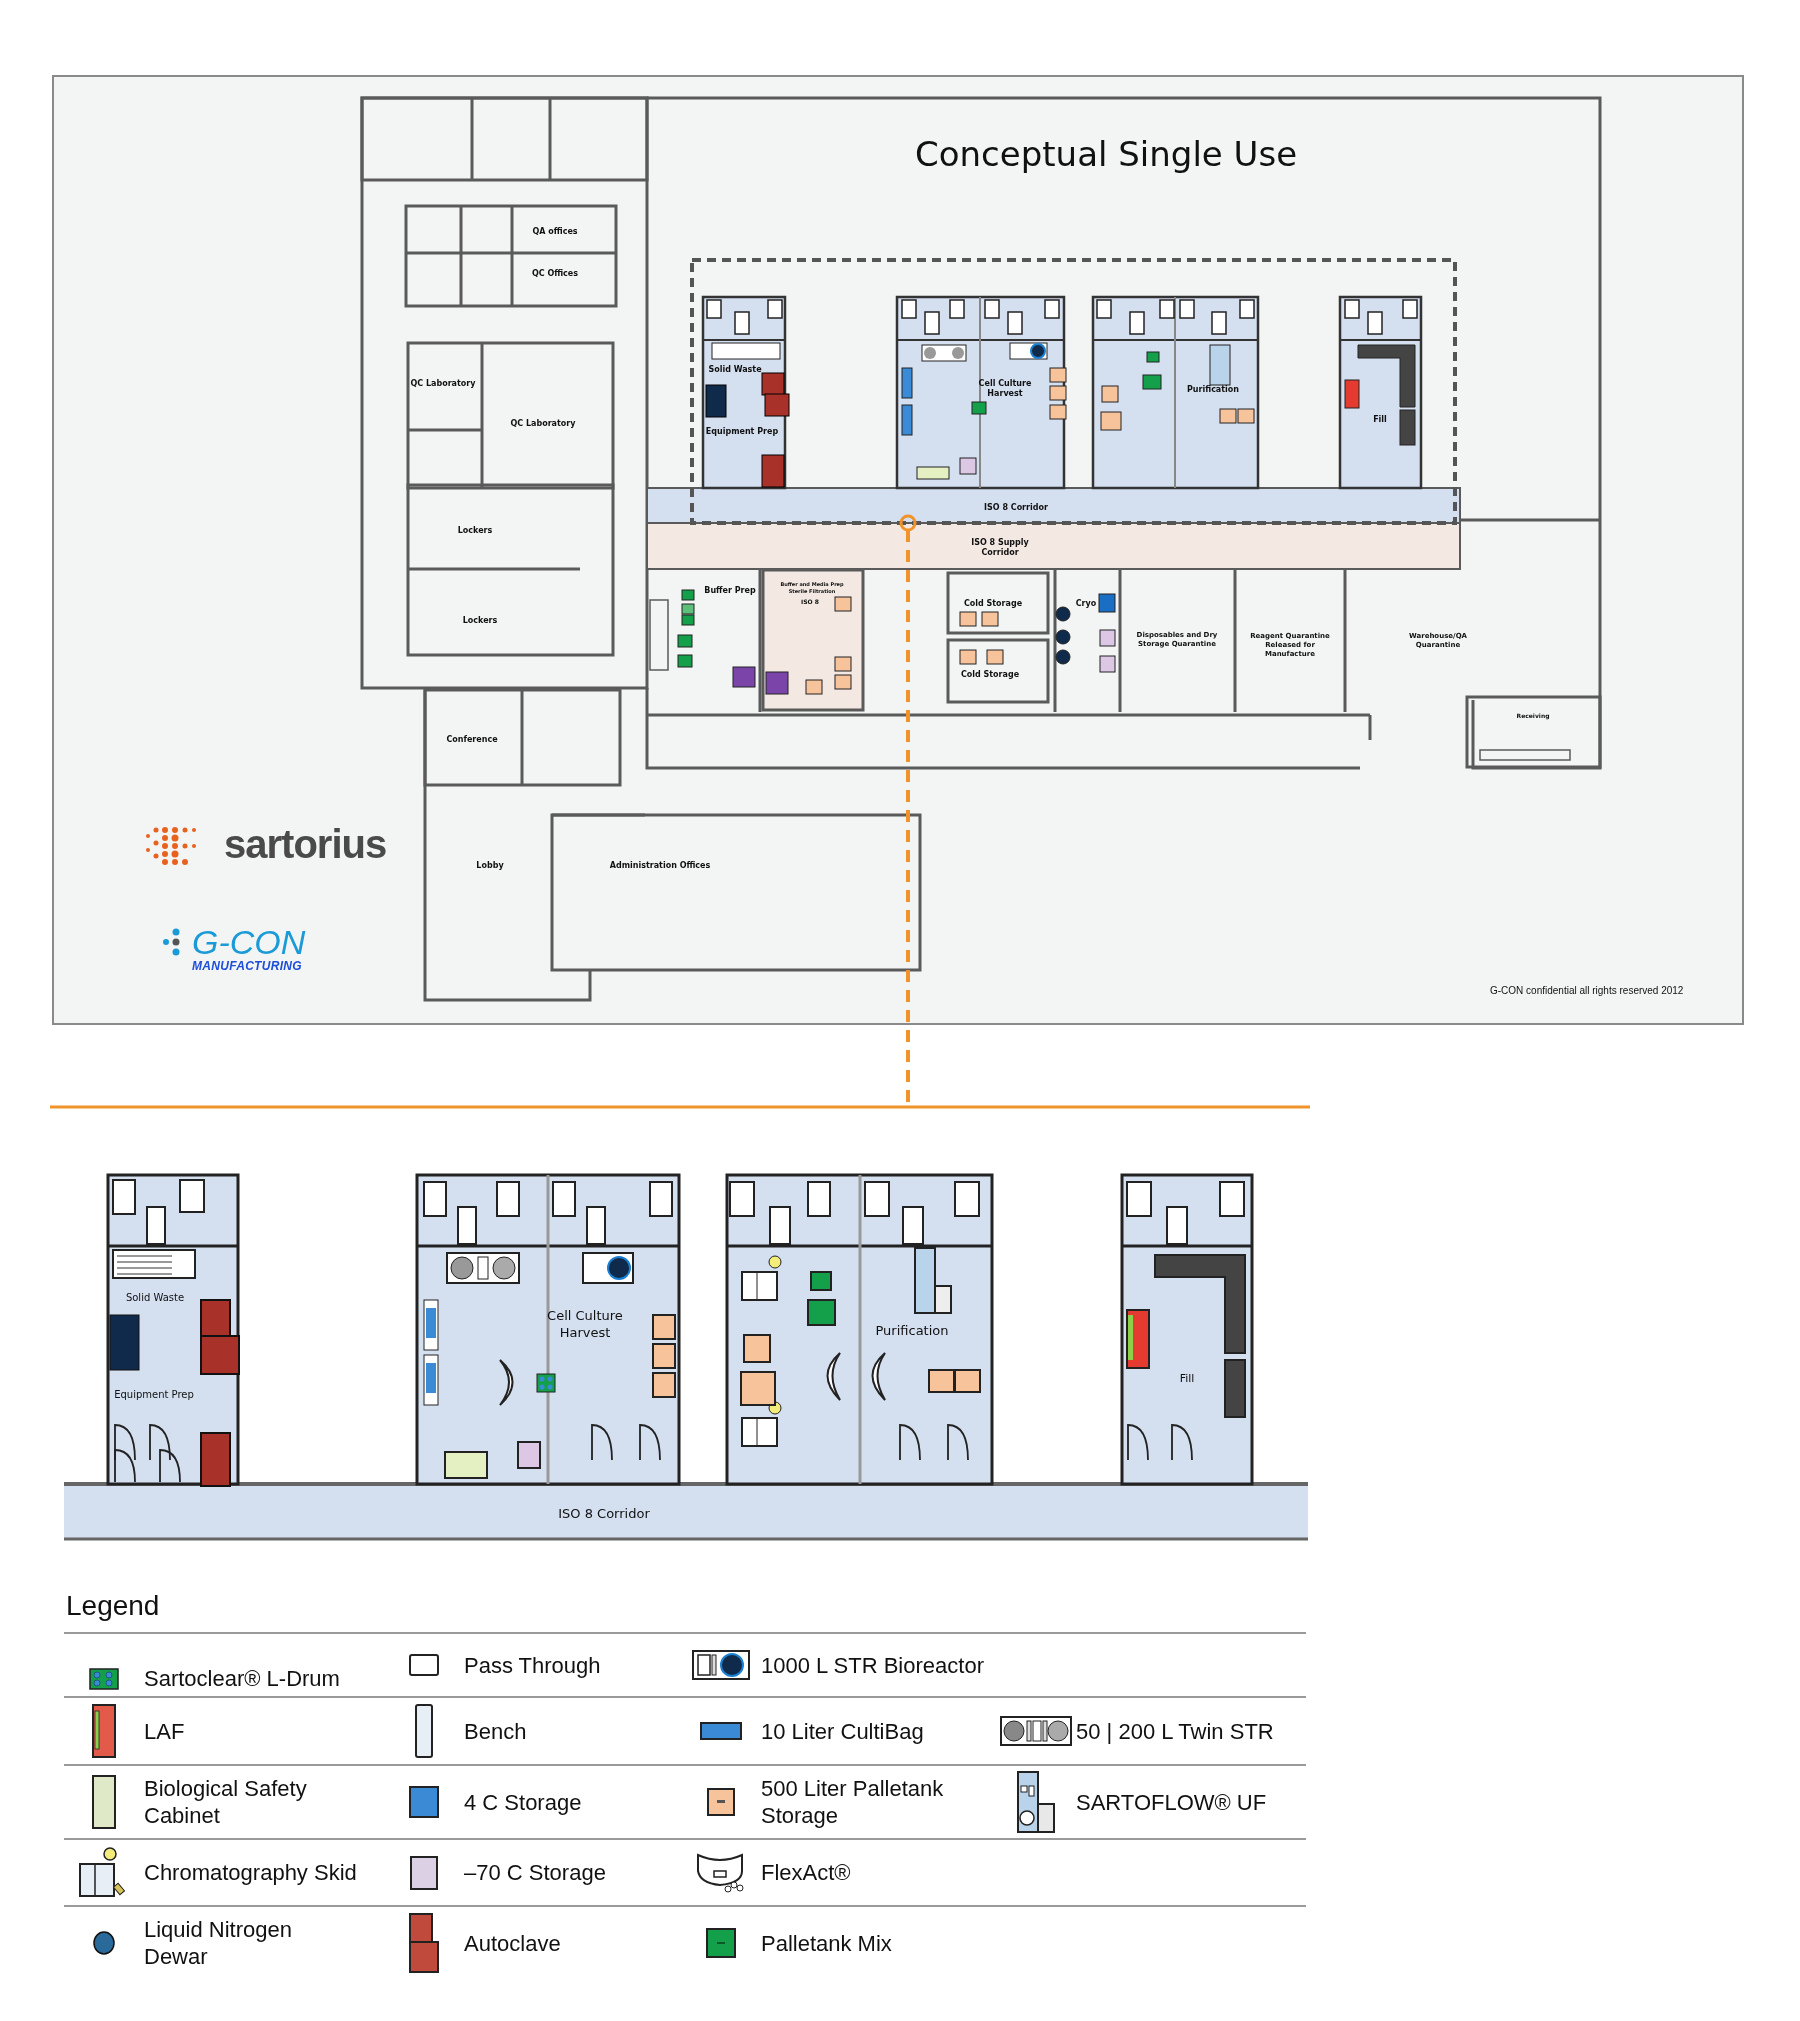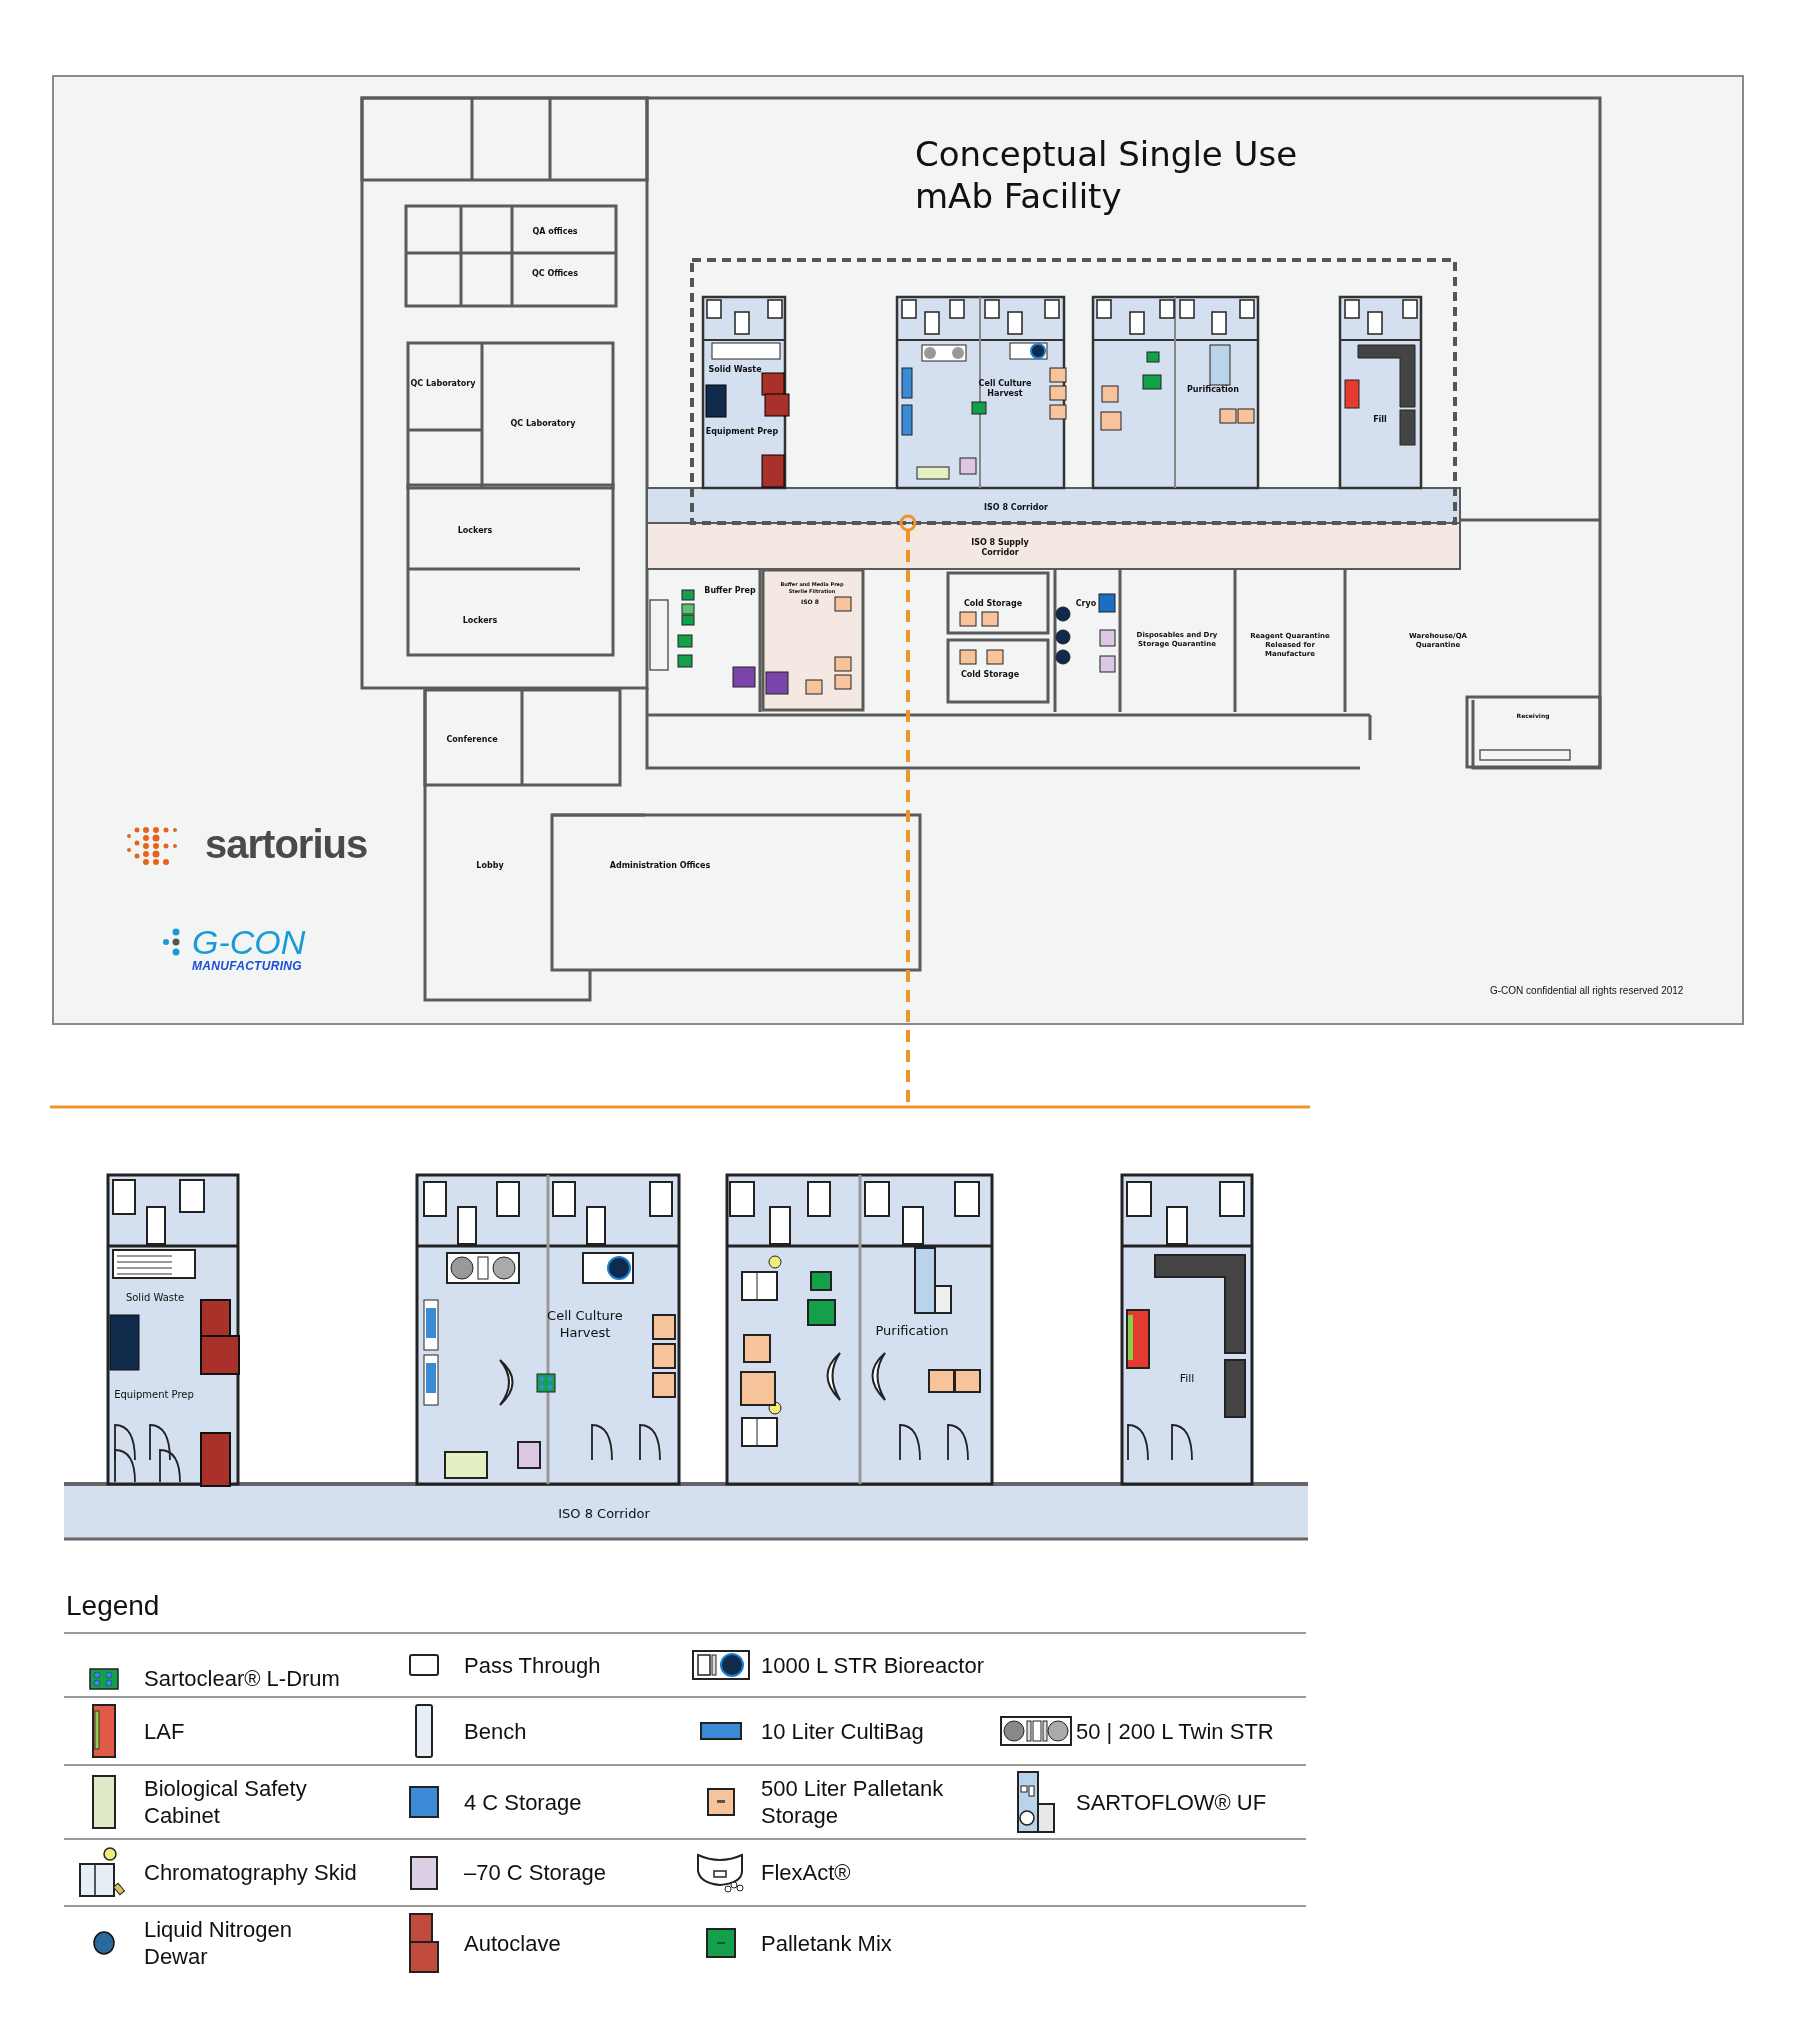--- a/index.html
+++ b/index.html
@@ -1,20 +1,20 @@
 <!DOCTYPE html>
 <html><head>
 <meta charset="utf-8">
 <style>
   html, body { margin:0; padding:0; background:#ffffff; }
   body { width:1800px; height:2021px; position:relative; overflow:hidden; font-family:"DejaVu Sans", sans-serif; color:#111; }
   #frame { position:absolute; left:52px; top:75px; width:1692px; height:950px; background:#f3f4f4; border:2px solid #8a8a8a; box-sizing:border-box; }
   svg text { font-family:"DejaVu Sans", sans-serif; }
   .title { position:absolute; left:915px; top:133px; font-size:34px; line-height:42px; color:#111; font-family:"DejaVu Sans", sans-serif; }
-  .logo-sart { position:absolute; left:125px; top:822px; display:flex; align-items:center; gap:22px; }
+  .logo-sart { position:absolute; left:144px; top:822px; display:flex; align-items:center; gap:22px; }
   .logo-sart-text { font-size:40px; color:#4a4a4a; font-weight:bold; font-family:"Liberation Sans", sans-serif; letter-spacing:-1px; }
   .logo-gcon { position:absolute; left:162px; top:925px;font-style:italic; }
   .gcon-main { font-size:34px; color:#1a9ad6; font-family:"Liberation Sans", sans-serif; line-height:34px; }
   .gcon-sub { font-size:12px; color:#1d4ed8; font-weight:bold; font-family:"Liberation Sans", sans-serif; margin-left:30px; letter-spacing:0.3px;}
   .copyright { position:absolute; left:1490px; top:985px; font-size:10px; color:#111; font-family:"Liberation Sans", sans-serif; }
   .legend-title { position:absolute; left:66px; top:1590px; font-size:28px; color:#111; font-family:"Liberation Sans", sans-serif; }
   .legend { position:absolute; left:64px; top:1632px; width:1242px; }
   .lg-row { display:flex; border-top:2px solid #9a9a9a; align-items:center; }
   .lg-cell { display:flex; align-items:center; }
   .lg-icon { width:80px; display:flex; justify-content:center; align-items:center; }
@@ -201,21 +201,20 @@
     <text x="1290" y="647" style="font-size:7px">Released for</text>
     <text x="1290" y="656" style="font-size:7px">Manufacture</text>
     <text x="1438" y="638" style="font-size:7px">Warehouse/QA</text>
     <text x="1438" y="647" style="font-size:7px">Quarantine</text>
     <text x="1533" y="718" style="font-size:6px">Receiving</text>
   </g>
 </svg>
 
 <div class="title">
   <div>Conceptual Single Use</div>
-  <div>mAb Facility</div>
 </div>
 
 <div class="logo-sart">
   <svg width="58" height="42">
     <g fill="#e8621f">
       <circle cx="4" cy="12" r="2"></circle>
         <circle cx="4" cy="26" r="2"></circle>
       <circle cx="12" cy="6" r="2.5"></circle>
         <circle cx="12" cy="19" r="2.5"></circle>
         <circle cx="12" cy="32" r="2.5"></circle>

